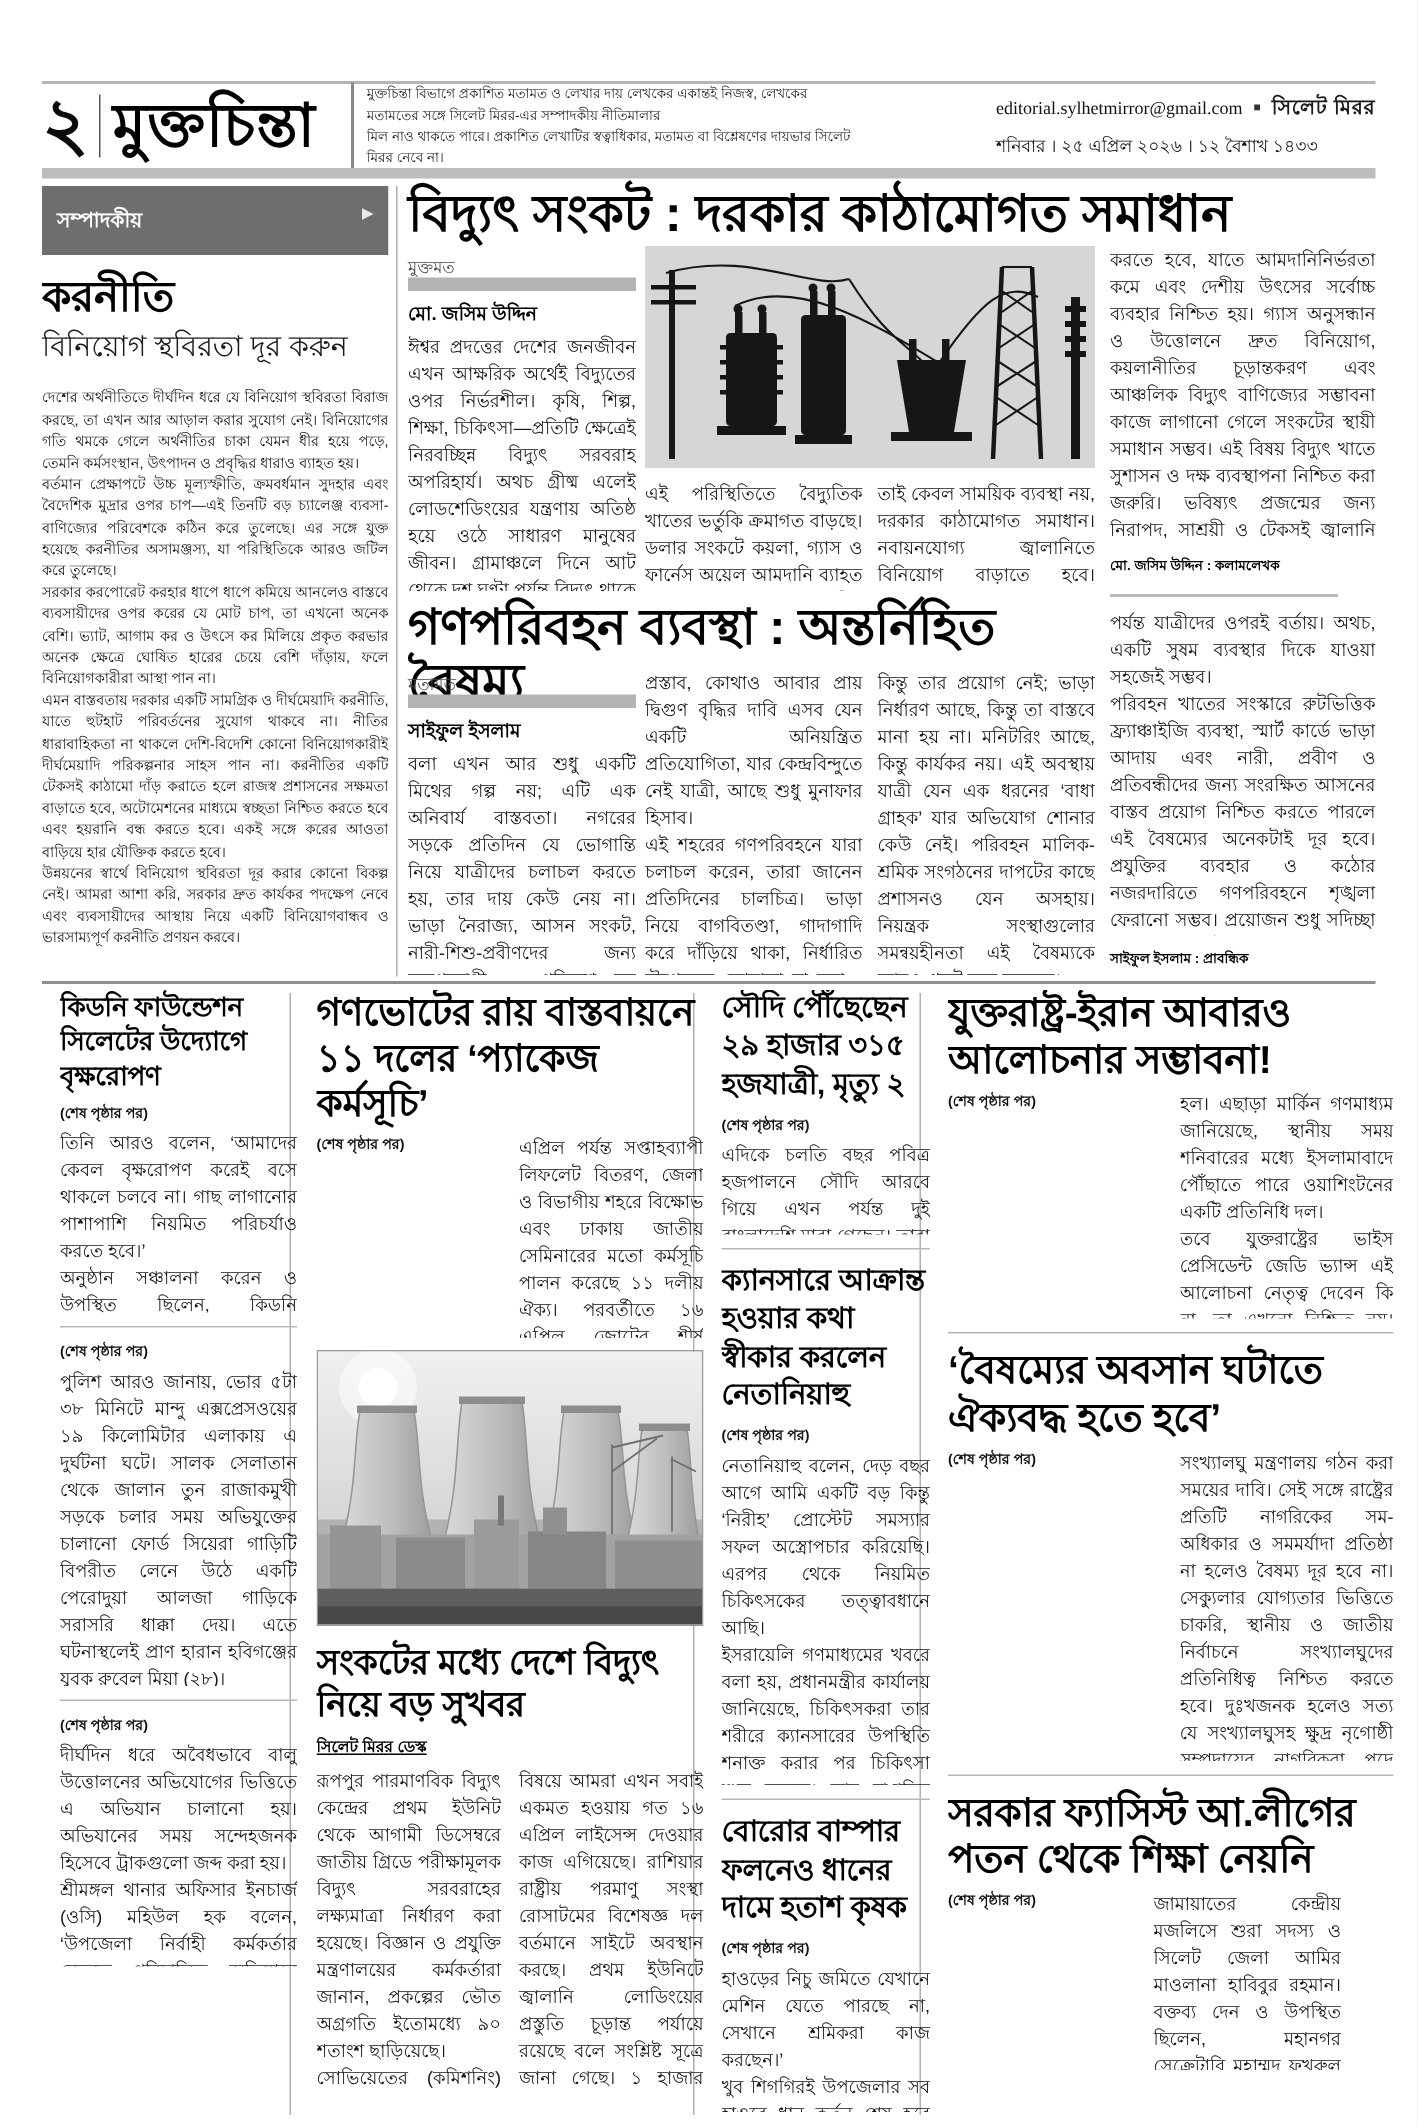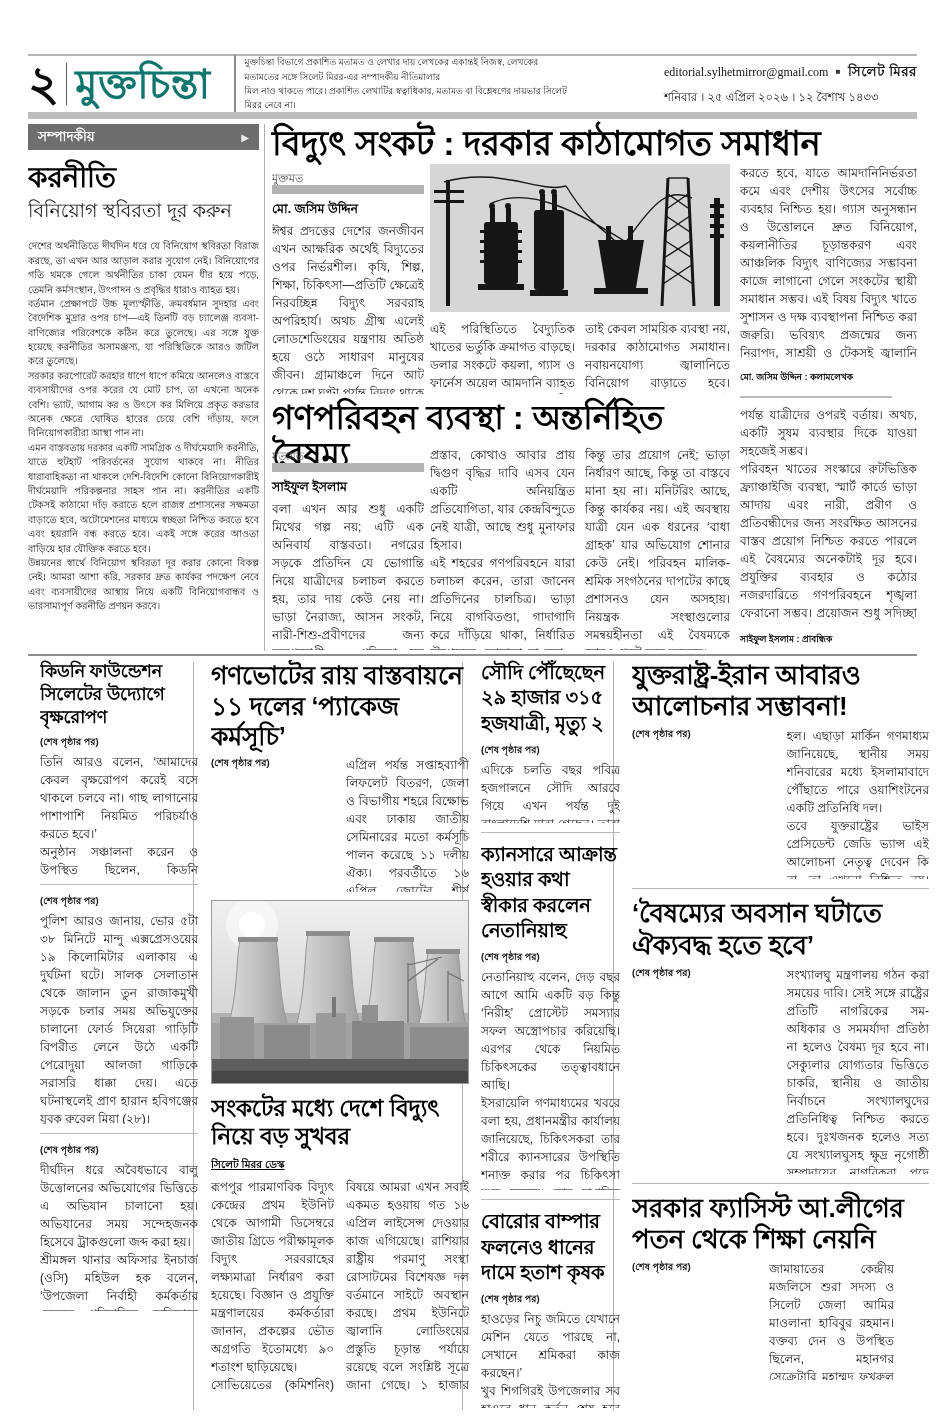--- a/index.html
+++ b/index.html
@@ -13,21 +13,21 @@
   .graybar{background:#b3b3b3;height:9px;}
   .byline{font-weight:bold;font-size:12.5px;color:#000;}
   .attrib{font-weight:bold;font-size:9px;color:#000;}
   .cols2{column-count:2;column-gap:12px;}
   .vr{position:absolute;width:1px;background:#b0b0b0;}
   .hr-thin{border:0;border-top:1px solid #b7b7b7;margin:9px 0;}
   .track{position:absolute;top:660px;height:748px;overflow:hidden;margin-left:12px;}
   .track h2{margin:0 0 2px;}
   .mast-num{font-size:48px;font-weight:bold;line-height:50px;color:#0a0a0a;
             font-family:"Liberation Serif", serif;}
-  .mast-title{font-size:40px;font-weight:bold;line-height:48px;color:#0f766e;letter-spacing:0.5px;}
+  .mast-title{font-size:40px;font-weight:bold;line-height:48px;color:#000000;letter-spacing:0.5px;}
   .disc{font-size:9px;line-height:1.6;color:#222;border-left:2px solid #8a8a8a;padding-left:8px;white-space:pre-line;}
   .photo-frame{border:1px solid #9a9a9a;}
 </style>
 </head>
 <body>
 
 <div class="page">
 
   <div class="abs" style="left:28px;top:54px;width:889px;height:2px;background:#b5b5b5;"></div>
 
@@ -43,21 +43,21 @@
         <span style="font-size:8px;color:#333;vertical-align:2px;margin:0 4px;">■</span>
         <span style="font-weight:bold;font-size:13.5px;letter-spacing:0.5px;color:#1c1c1c;">সিলেট মিরর</span>
       </div>
       <div style="font-size:11.5px;margin-top:5px;color:#111;">শনিবার । ২৫ এপ্রিল ২০২৬ । ১২ বৈশাখ ১৪৩৩</div>
     </div>
   </div>
 
   <div class="abs" style="left:28px;top:112px;width:889px;height:7px;background:#bdbdbd;"></div>
 
   <div class="abs" style="left:28px;top:124px;width:231px;height:527px;overflow:hidden;">
-    <div style="height:22px;background:#6e6e6e;color:#fff;display:flex;align-items:center;padding:2px 10px;">
+    <div style="height:22px;background:#6e6e6e;color:#fff;display:flex;align-items:flex-start;padding:12px 10px;">
       <span style="font-weight:bold;font-size:13.5px;">সম্পাদকীয়</span>
       <span style="margin-left:auto;font-size:10px;color:#e9e9e9;">▶</span>
     </div>
     <div class="hl" style="font-size:28px;margin-top:12px;">করনীতি</div>
     <div style="font-size:19px;color:#1a1a1a;margin-top:3px;">বিনিয়োগ স্থবিরতা দূর করুন</div>
     <div class="jbody" style="margin-top:11px;height:440px;font-size:9.6px;">দেশের অর্থনীতিতে দীর্ঘদিন ধরে যে বিনিয়োগ স্থবিরতা বিরাজ করছে, তা এখন আর আড়াল করার সুযোগ নেই। বিনিয়োগের গতি থমকে গেলে অর্থনীতির চাকা যেমন ধীর হয়ে পড়ে, তেমনি কর্মসংস্থান, উৎপাদন ও প্রবৃদ্ধির ধারাও ব্যাহত হয়।
 বর্তমান প্রেক্ষাপটে উচ্চ মূল্যস্ফীতি, ক্রমবর্ধমান সুদহার এবং বৈদেশিক মুদ্রার ওপর চাপ—এই তিনটি বড় চ্যালেঞ্জ ব্যবসা-বাণিজ্যের পরিবেশকে কঠিন করে তুলেছে। এর সঙ্গে যুক্ত হয়েছে করনীতির অসামঞ্জস্য, যা পরিস্থিতিকে আরও জটিল করে তুলেছে।
 সরকার করপোরেট করহার ধাপে ধাপে কমিয়ে আনলেও বাস্তবে ব্যবসায়ীদের ওপর করের যে মোট চাপ, তা এখনো অনেক বেশি। ভ্যাট, আগাম কর ও উৎসে কর মিলিয়ে প্রকৃত করভার অনেক ক্ষেত্রে ঘোষিত হারের চেয়ে বেশি দাঁড়ায়, ফলে বিনিয়োগকারীরা আস্থা পান না।
 এমন বাস্তবতায় দরকার একটি সামগ্রিক ও দীর্ঘমেয়াদি করনীতি, যাতে হুটহাট পরিবর্তনের সুযোগ থাকবে না। নীতির ধারাবাহিকতা না থাকলে দেশি-বিদেশি কোনো বিনিয়োগকারীই দীর্ঘমেয়াদি পরিকল্পনার সাহস পান না। করনীতির একটি টেকসই কাঠামো দাঁড় করাতে হলে রাজস্ব প্রশাসনের সক্ষমতা বাড়াতে হবে, অটোমেশনের মাধ্যমে স্বচ্ছতা নিশ্চিত করতে হবে এবং হয়রানি বন্ধ করতে হবে। একই সঙ্গে করের আওতা বাড়িয়ে হার যৌক্তিক করতে হবে।
 উন্নয়নের স্বার্থে বিনিয়োগ স্থবিরতা দূর করার কোনো বিকল্প নেই। আমরা আশা করি, সরকার দ্রুত কার্যকর পদক্ষেপ নেবে এবং ব্যবসায়ীদের আস্থায় নিয়ে একটি বিনিয়োগবান্ধব ও ভারসাম্যপূর্ণ করনীতি প্রণয়ন করবে।</div>

